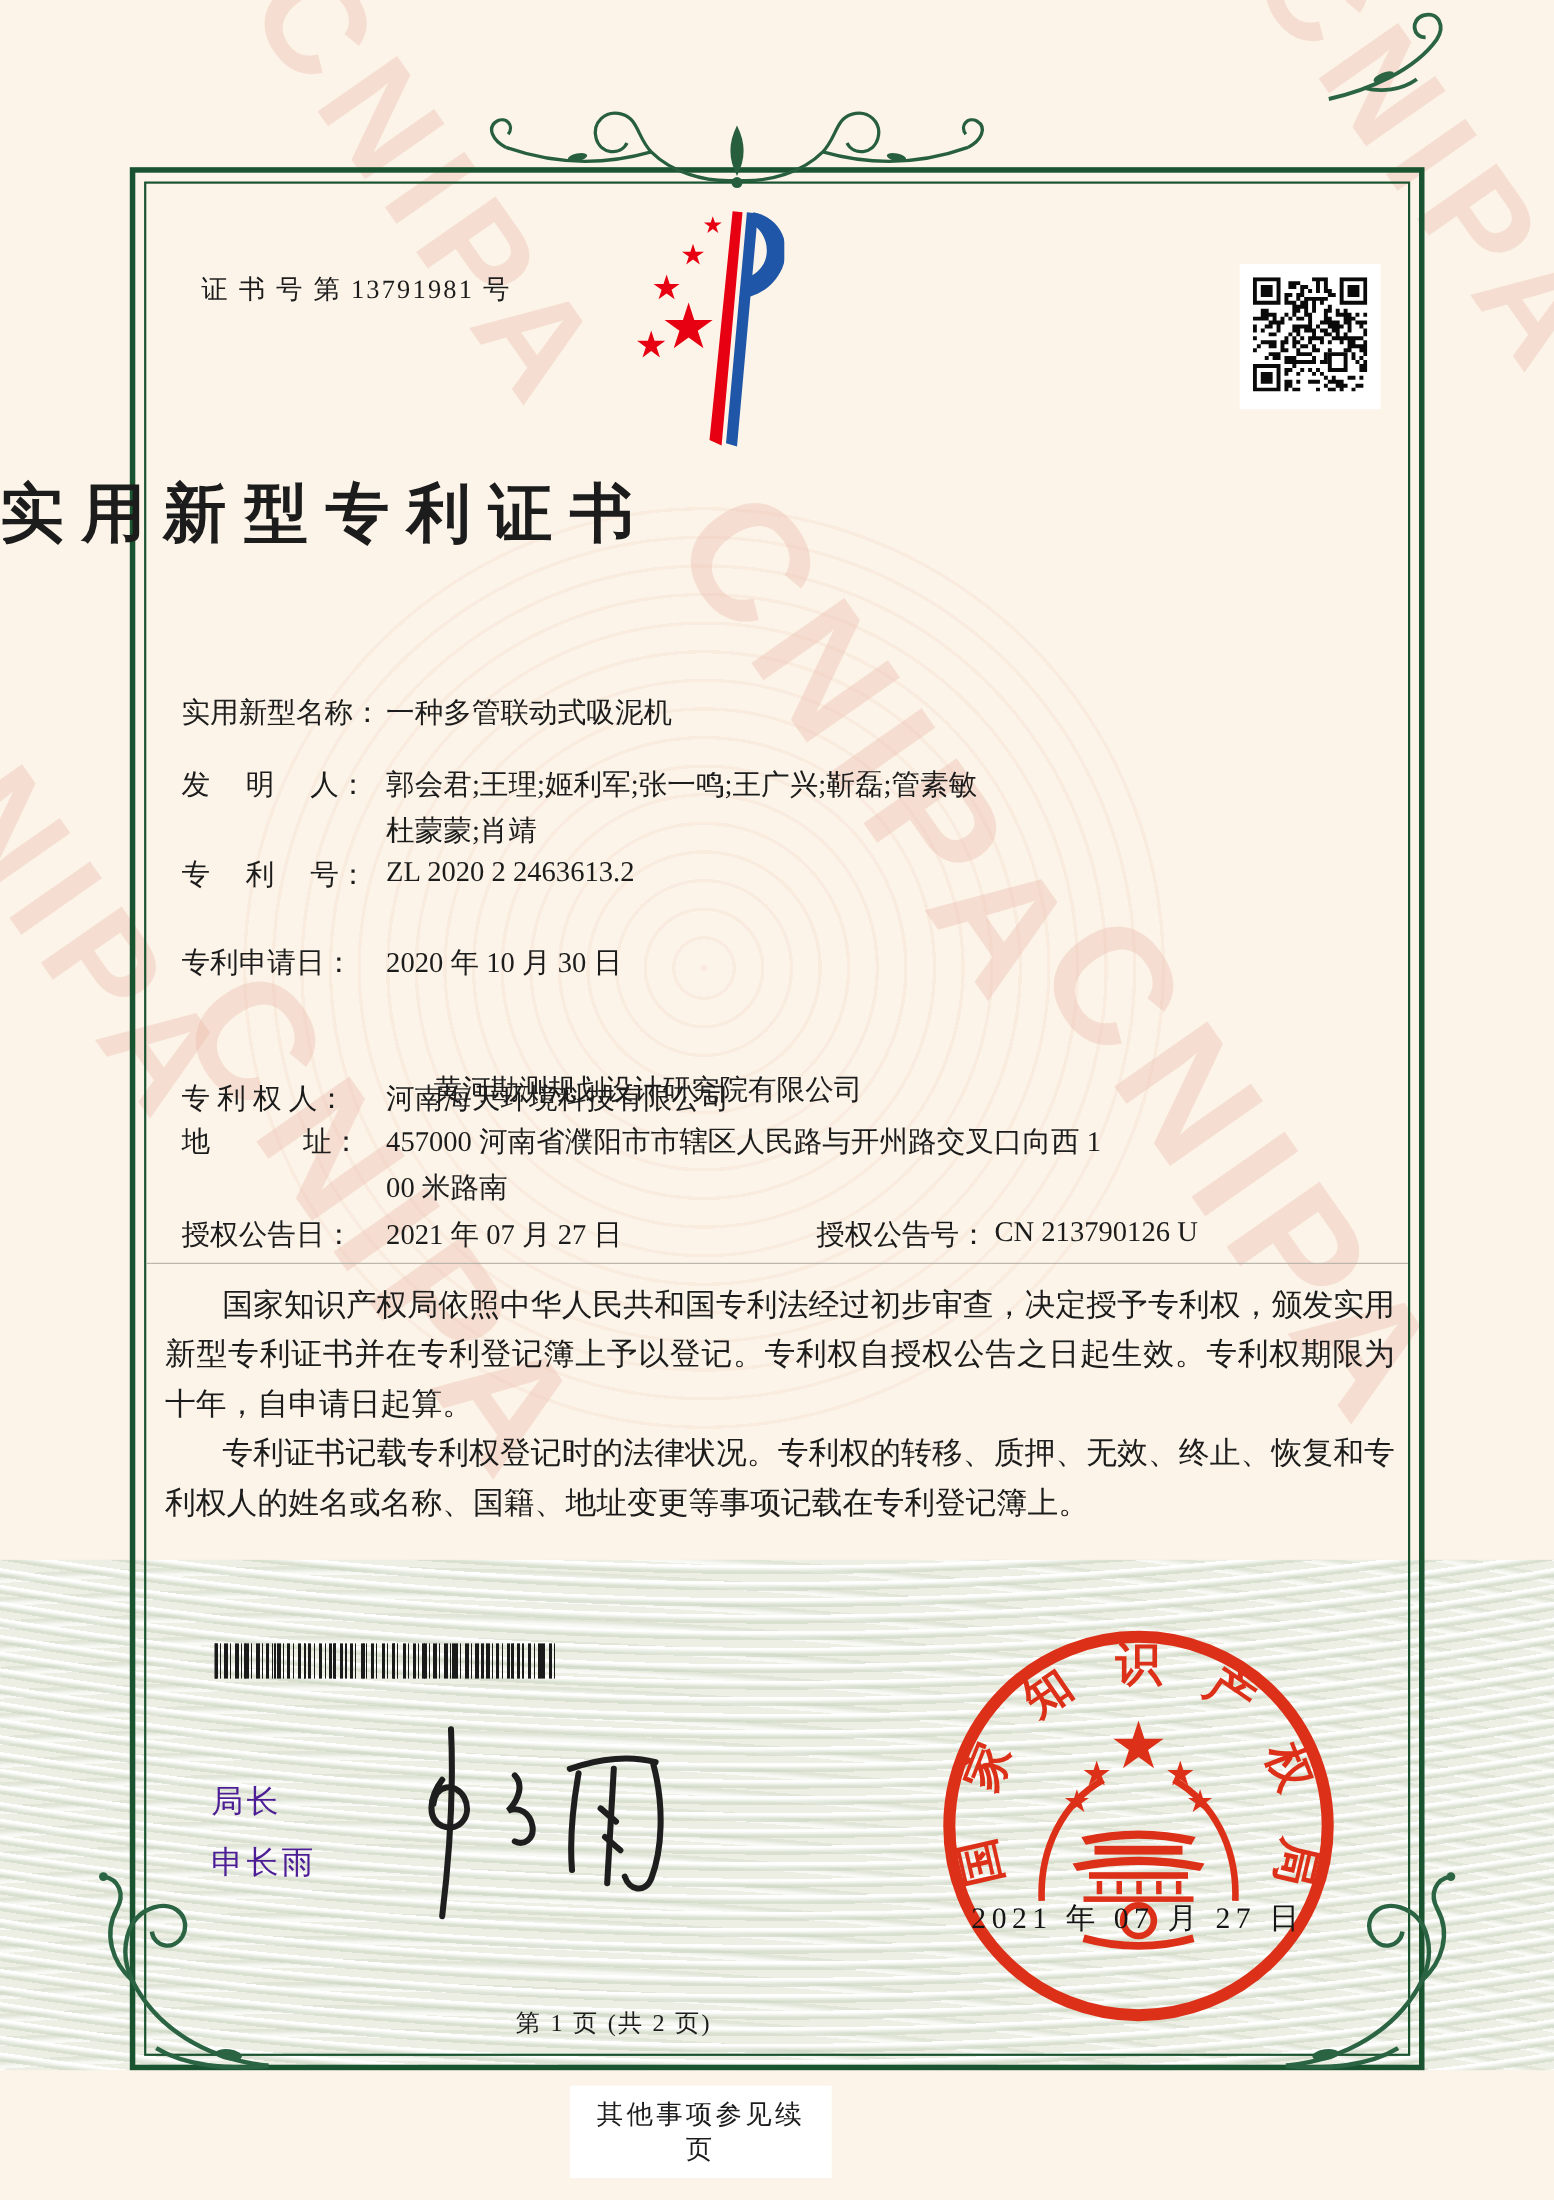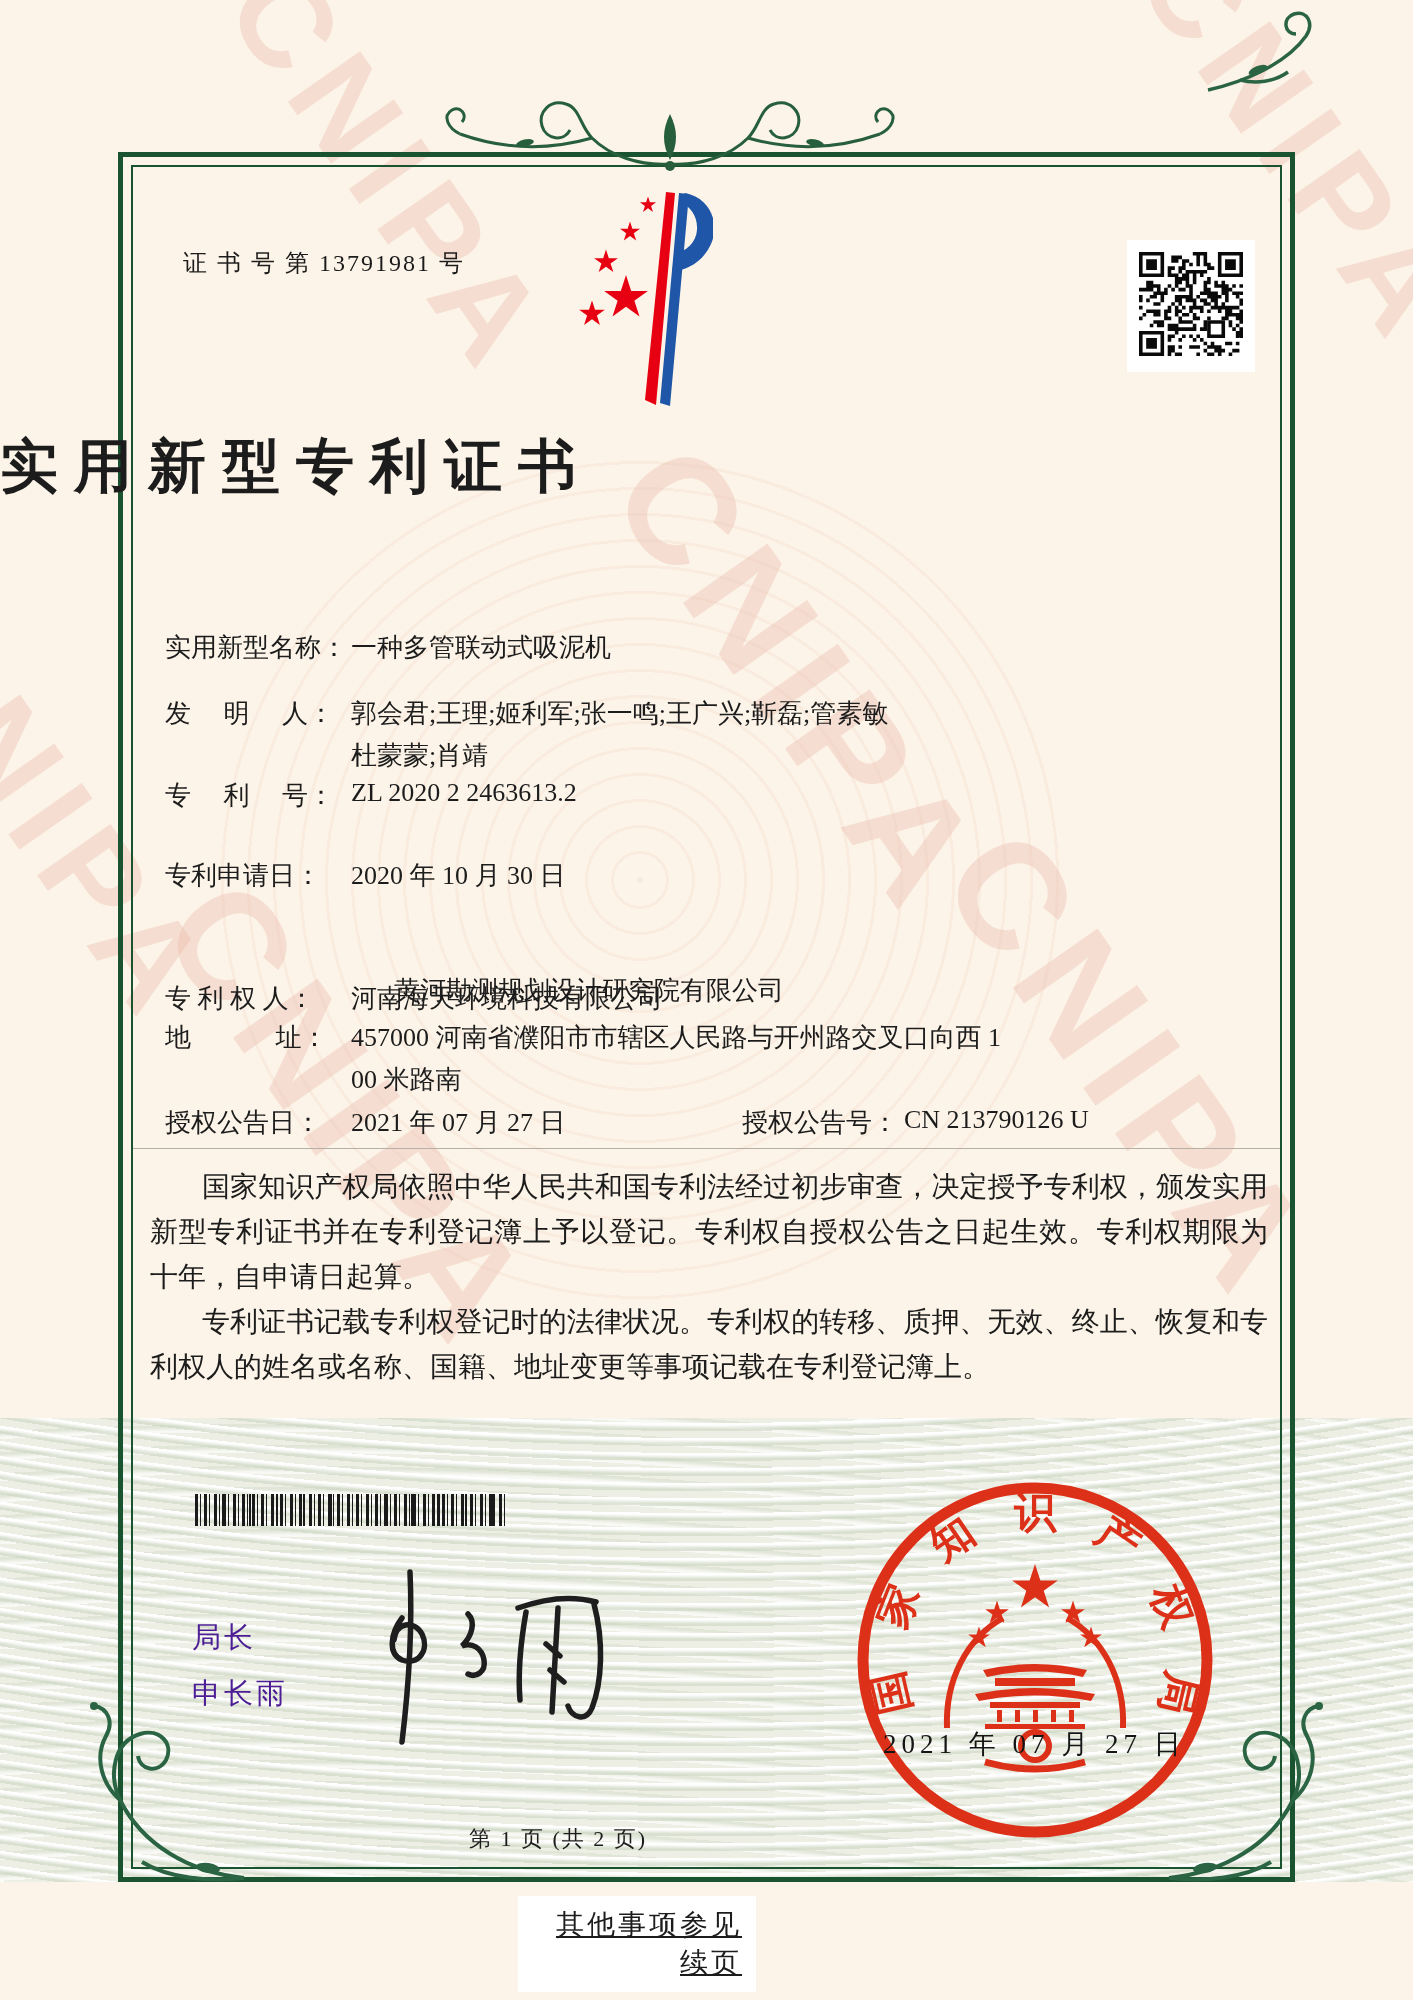--- a/index.html
+++ b/index.html
@@ -54,21 +54,21 @@
     left:195px; top:1494px; width:310px; height:32px; z-index:4;
     background-image:
       repeating-linear-gradient(90deg,#1a1a1a 0 3px,transparent 3px 5px,#1a1a1a 5px 6px,transparent 6px 9px,#1a1a1a 9px 12px,transparent 12px 14px,#1a1a1a 14px 15px,transparent 15px 19px),
       repeating-linear-gradient(90deg,#1a1a1a 0 2px,transparent 2px 27px);
   }
   .bureau{left:192px; font-size:29px; font-family:"Liberation Sans","DejaVu Sans",sans-serif; color:#4c1d95; z-index:4; letter-spacing:3px;}
   .sig{left:350px; top:1556px; z-index:4;}
   .seal{left:845px; top:1470px; z-index:5;}
   .seal-date{left:883px; top:1726px; font-size:27px; letter-spacing:5px; color:#151515; z-index:6; white-space:nowrap;}
   .page-num{left:0; top:1824px; width:1116px; text-align:center; font-size:22px; z-index:4; letter-spacing:2px;}
-  .cont-box{left:518px; top:1896px; width:210px; background:#fff; padding:10px 14px; text-align:right; font-size:28px; letter-spacing:3px; z-index:4;text-decoration:underline;}
+  .cont-box{left:518px; top:1896px; width:210px; background:#fff; padding:10px 14px; text-align:center; font-size:24px; letter-spacing:3px; z-index:4;}
   svg{display:block;}
 </style>
 </head>
 <body>
 
 <div class="page">
 
   <div class="abs rosette"></div>
   <span class="abs wm" style="left:390px; top:170px; font-size:128px;">CNIPA</span>
   <span class="abs wm" style="left:1300px; top:140px; font-size:128px;">CNIPA</span>

